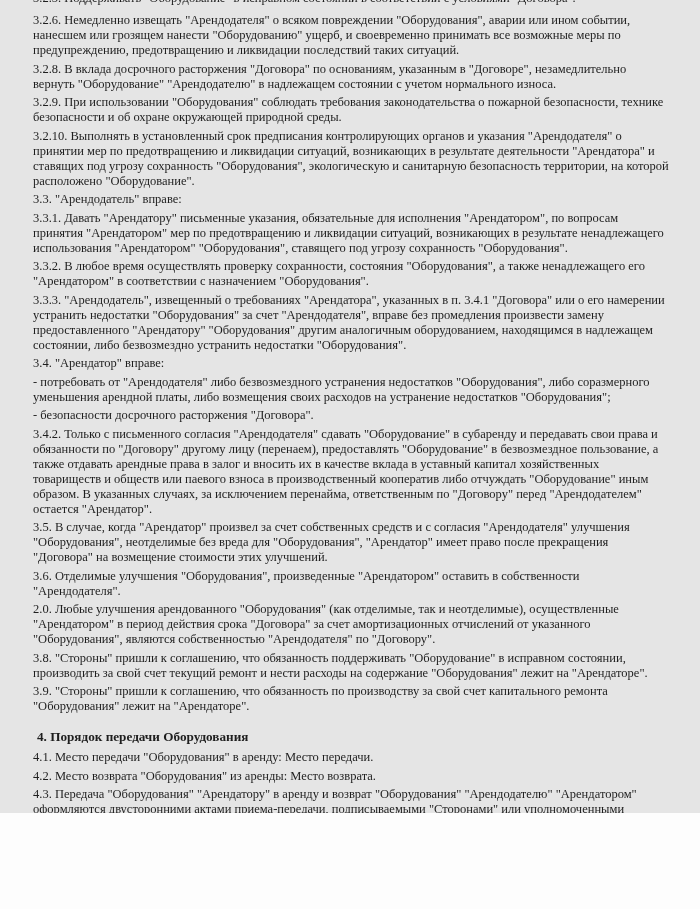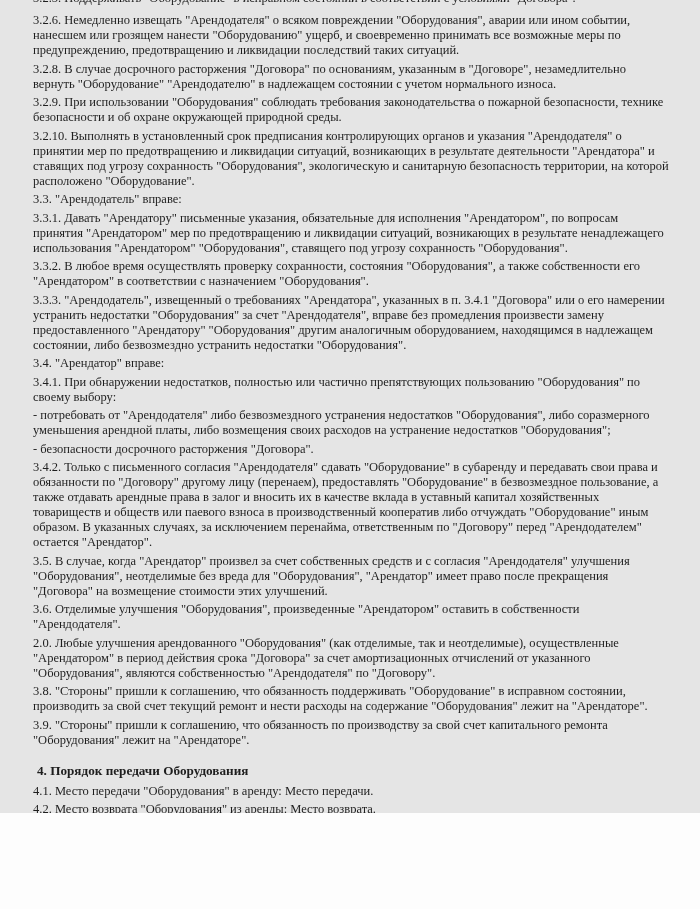--- a/index.html
+++ b/index.html
@@ -47,29 +47,28 @@
 </head>
 <body>
 
 <div class="page">
   <div class="doc">
     <div class="clip-wrap">
       <p>3.2.5. Поддерживать "Оборудование" в исправном состоянии в соответствии с условиями "Договора".</p>
     </div>
     <div class="doc-body">
         <p class="para">3.2.6. Немедленно извещать "Арендодателя" о всяком повреждении "Оборудования", аварии или ином событии, нанесшем или грозящем нанести "Оборудованию" ущерб, и своевременно принимать все возможные меры по предупреждению, предотвращению и ликвидации последствий таких ситуаций.</p>
-        <p class="para">3.2.8. В случае досрочного расторжения "Договора" по основаниям, указанным в "Договоре", незамедлительно вернуть "Оборудование" "Арендодателю" в надлежащем состоянии с учетом нормального износа.</p>
+        <p class="para">3.2.8. В вклада досрочного расторжения "Договора" по основаниям, указанным в "Договоре", незамедлительно вернуть "Оборудование" "Арендодателю" в надлежащем состоянии с учетом нормального износа.</p>
         <p class="para">3.2.9. При использовании "Оборудования" соблюдать требования законодательства о пожарной безопасности, технике безопасности и об охране окружающей природной среды.</p>
         <p class="para">3.2.10. Выполнять в установленный срок предписания контролирующих органов и указания "Арендодателя" о принятии мер по предотвращению и ликвидации ситуаций, возникающих в результате деятельности "Арендатора" и ставящих под угрозу сохранность "Оборудования", экологическую и санитарную безопасность территории, на которой расположено "Оборудование".</p>
         <p class="para">3.3. "Арендодатель" вправе:</p>
         <p class="para">3.3.1. Давать "Арендатору" письменные указания, обязательные для исполнения "Арендатором", по вопросам принятия "Арендатором" мер по предотвращению и ликвидации ситуаций, возникающих в результате ненадлежащего использования "Арендатором" "Оборудования", ставящего под угрозу сохранность "Оборудования".</p>
-        <p class="para">3.3.2. В любое время осуществлять проверку сохранности, состояния "Оборудования", а также собственности его "Арендатором" в соответствии с назначением "Оборудования".</p>
+        <p class="para">3.3.2. В любое время осуществлять проверку сохранности, состояния "Оборудования", а также ненадлежащего его "Арендатором" в соответствии с назначением "Оборудования".</p>
         <p class="para">3.3.3. "Арендодатель", извещенный о требованиях "Арендатора", указанных в п. 3.4.1 "Договора" или о его намерении устранить недостатки "Оборудования" за счет "Арендодателя", вправе без промедления произвести замену предоставленного "Арендатору" "Оборудования" другим аналогичным оборудованием, находящимся в надлежащем состоянии, либо безвозмездно устранить недостатки "Оборудования".</p>
         <p class="para">3.4. "Арендатор" вправе:</p>
-        <p class="para">3.4.1. При обнаружении недостатков, полностью или частично препятствующих пользованию "Оборудования" по своему выбору:</p>
         <p class="para">- потребовать от "Арендодателя" либо безвозмездного устранения недостатков "Оборудования", либо соразмерного уменьшения арендной платы, либо возмещения своих расходов на устранение недостатков "Оборудования";</p>
         <p class="para">- безопасности досрочного расторжения "Договора".</p>
         <p class="para">3.4.2. Только с письменного согласия "Арендодателя" сдавать "Оборудование" в субаренду и передавать свои права и обязанности по "Договору" другому лицу (перенаем), предоставлять "Оборудование" в безвозмездное пользование, а также отдавать арендные права в залог и вносить их в качестве вклада в уставный капитал хозяйственных товариществ и обществ или паевого взноса в производственный кооператив либо отчуждать "Оборудование" иным образом. В указанных случаях, за исключением перенайма, ответственным по "Договору" перед "Арендодателем" остается "Арендатор".</p>
         <p class="para">3.5. В случае, когда "Арендатор" произвел за счет собственных средств и с согласия "Арендодателя" улучшения "Оборудования", неотделимые без вреда для "Оборудования", "Арендатор" имеет право после прекращения "Договора" на возмещение стоимости этих улучшений.</p>
         <p class="para">3.6. Отделимые улучшения "Оборудования", произведенные "Арендатором" оставить в собственности "Арендодателя".</p>
         <p class="para">2.0. Любые улучшения арендованного "Оборудования" (как отделимые, так и неотделимые), осуществленные "Арендатором" в период действия срока "Договора" за счет амортизационных отчислений от указанного "Оборудования", являются собственностью "Арендодателя" по "Договору".</p>
         <p class="para">3.8. "Стороны" пришли к соглашению, что обязанность поддерживать "Оборудование" в исправном состоянии, производить за свой счет текущий ремонт и нести расходы на содержание "Оборудования" лежит на "Арендаторе".</p>
         <p class="para">3.9. "Стороны" пришли к соглашению, что обязанность по производству за свой счет капитального ремонта "Оборудования" лежит на "Арендаторе".</p>
         <p class="heading">4. Порядок передачи Оборудования</p>
         <p class="para">4.1. Место передачи "Оборудования" в аренду: Место передачи.</p>

